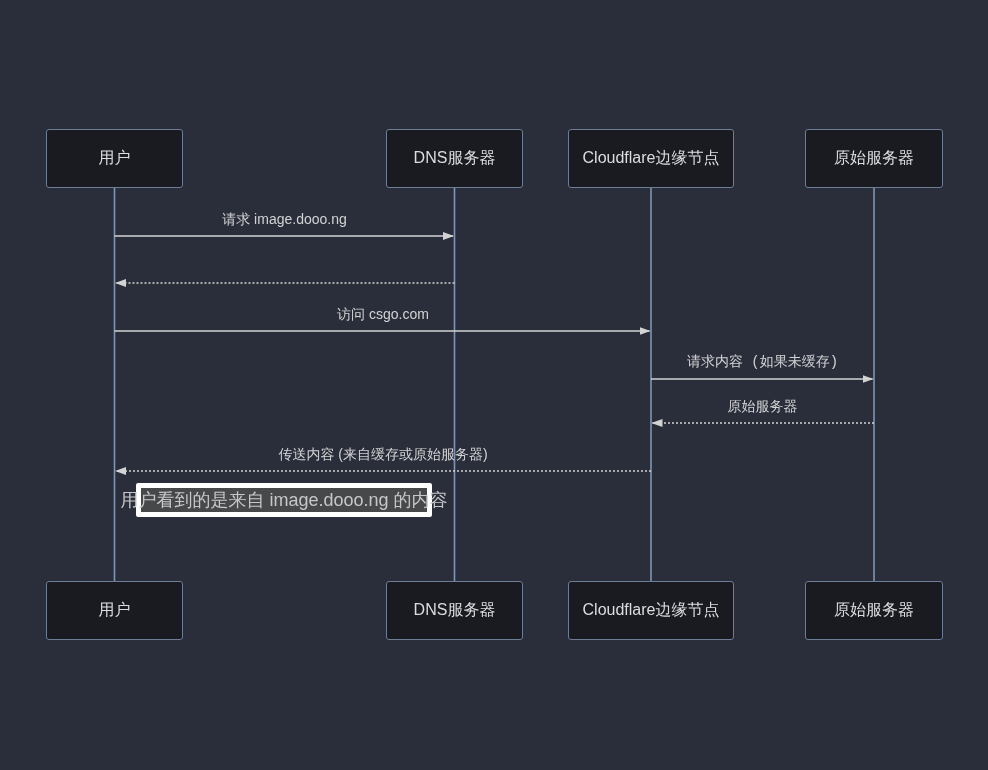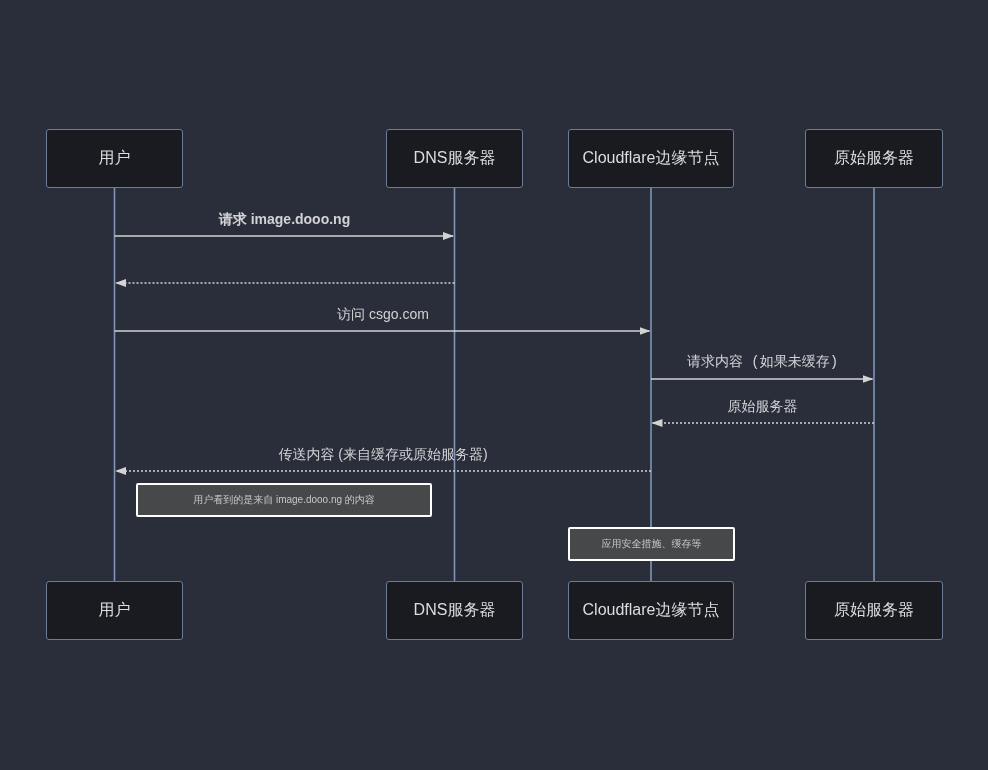--- a/index.html
+++ b/index.html
@@ -30,28 +30,28 @@
     position: absolute;
     transform: translateX(-50%);
     color: #d2d3d4;
     font-size: 14px;
     line-height: 18px;
     white-space: nowrap;
   }
   .note {
     position: absolute;
     background: #47484a;
-    border: 2px solid #ffffff;
+    border: 5px solid #ffffff;
     border-radius: 2px;
     box-sizing: border-box;
     display: flex;
     align-items: center;
     justify-content: center;
     color: #c6c7c8;
-    font-size: 10px;
+    font-size: 18px;
     white-space: nowrap;
   }
 </style>
 </head>
 <body>
 
 <div class="stage">
 
   <svg class="lines-layer" width="988" height="770" viewBox="0 0 988 770">
     <defs>
@@ -79,31 +79,28 @@
   <div class="actor" style="left:386px; top:129px; width:137px;">
     <span>DNS服务器</span>
   </div>
   <div class="actor" style="left:568px; top:129px; width:166px;">
     <span>Cloudflare边缘节点</span>
   </div>
   <div class="actor" style="left:805px; top:129px; width:138px;">
     <span>原始服务器</span>
   </div>
 
-  <div class="msg-label" style="left:284.5px; top:210px;font-weight:bold;">请求 image.dooo.ng</div>
+  <div class="msg-label" style="left:284.5px; top:210px;">请求 image.dooo.ng</div>
   <div class="msg-label" style="left:383px;   top:305px;text-align:center;">访问 csgo.com</div>
   <div class="msg-label" style="left:762.5px; top:353px;font-family:Liberation Mono, monospace;">请求内容 (如果未缓存)</div>
   <div class="msg-label" style="left:762.5px; top:397px;">原始服务器</div>
   <div class="msg-label" style="left:383px;   top:445px;">传送内容 (来自缓存或原始服务器)</div>
 
   <div class="note" style="left:136px; top:483px; width:296px; height:34px;">
     <span>用户看到的是来自 image.dooo.ng 的内容</span>
-  </div>
-  <div class="note" style="left:568px; top:527px; width:167px; height:34px;">
-    <span>应用安全措施、缓存等</span>
   </div>
 
   <div class="actor" style="left:46px;  top:581px; width:137px;">
     <span>用户</span>
   </div>
   <div class="actor" style="left:386px; top:581px; width:137px;">
     <span>DNS服务器</span>
   </div>
   <div class="actor" style="left:568px; top:581px; width:166px;">
     <span>Cloudflare边缘节点</span>

